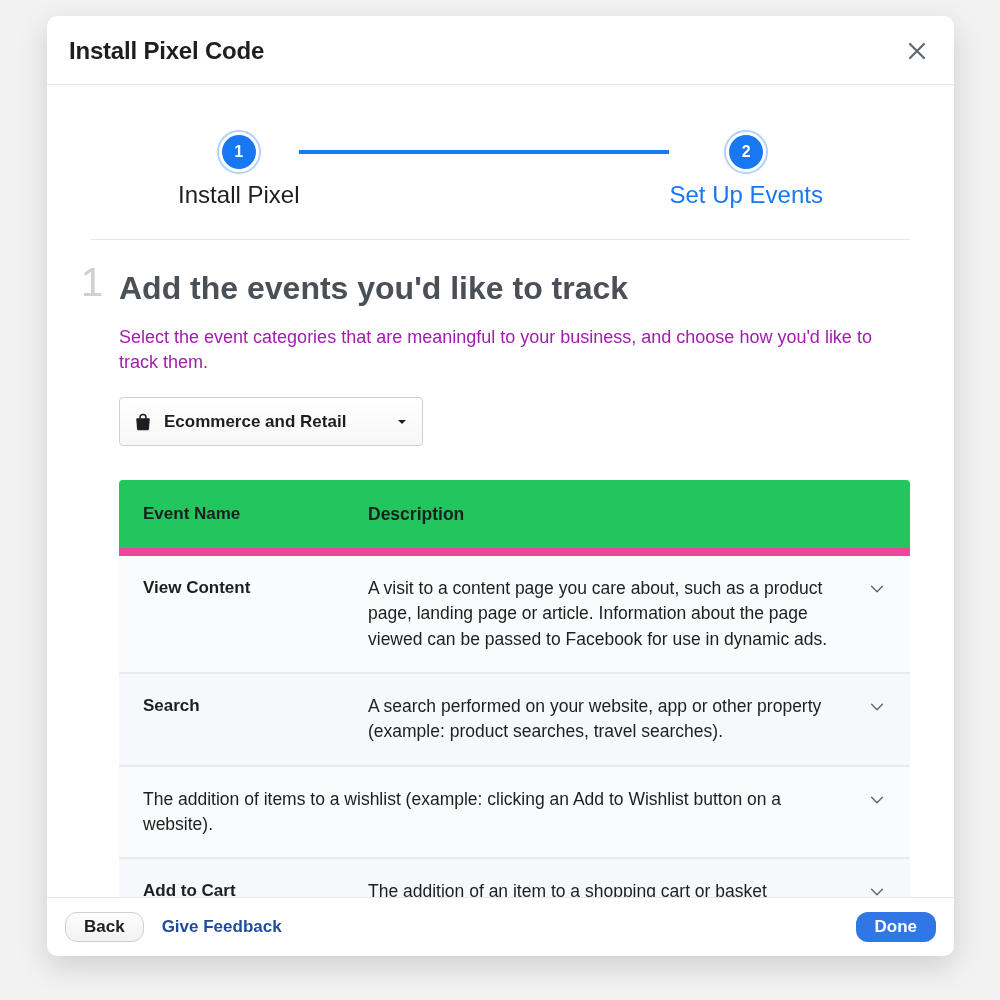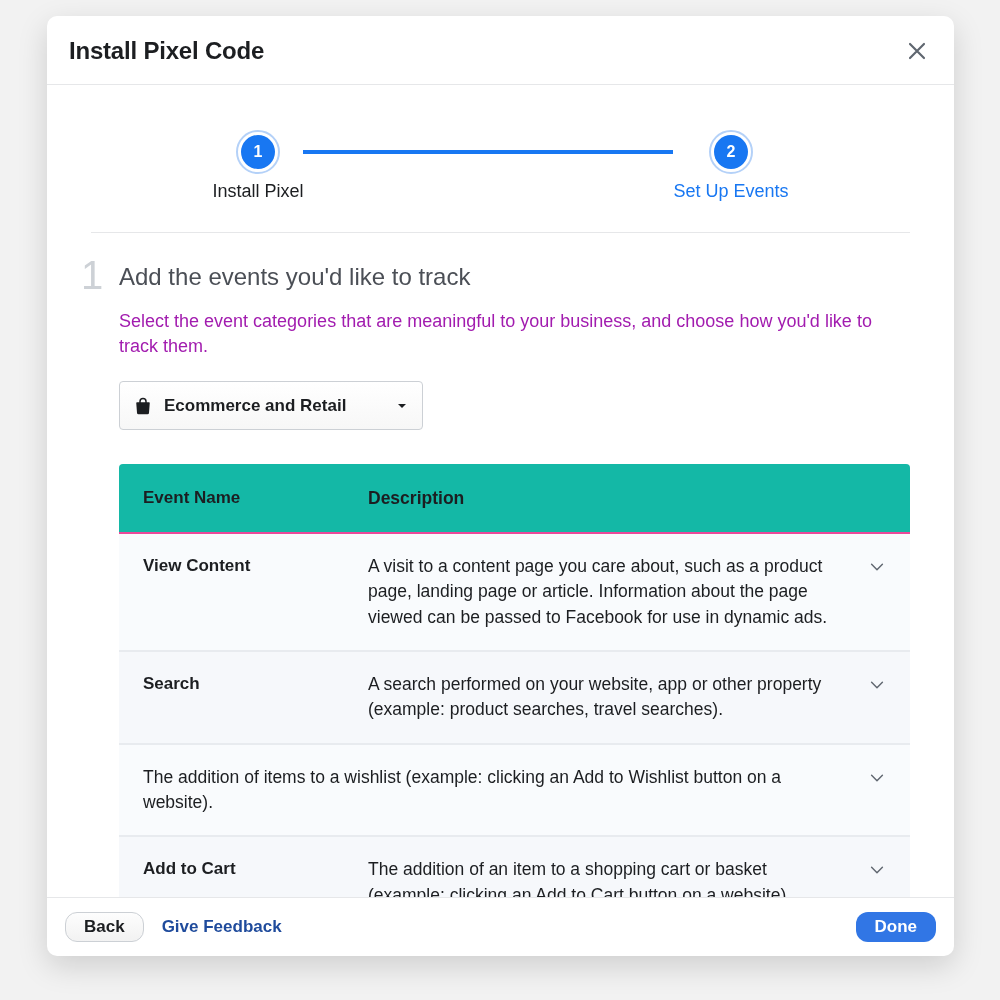--- a/index.html
+++ b/index.html
@@ -59,21 +59,21 @@
     position: relative;
   }
   .step {
     display: flex;
     flex-direction: column;
     align-items: center;
     z-index: 2;
   }
   .step-label {
     margin-top: 12px;
-    font-size: 18px;
+    font-size: 24px;
   }
   .step-circle {
     width: 34px; height: 34px;
     border-radius: 50%;
     background: #1877f2;
     color: #fff;
     font-weight: 700;
     display: flex; align-items: center; justify-content: center;
     font-size: 16px;
     position: relative;
@@ -102,22 +102,22 @@
     padding-left: 28px;
   }
   .section-num {
     position:absolute;
     left:-10px; top:-10px;
     font-size: 40px;
     font-weight: 300;
     color: #cdd1d6;
   }
   .section-title {
-    font-size: 24px;
-    font-weight: 400;
+    font-size: 32px;
+    font-weight: 700;
     color:#4b4f56;
     margin-bottom: 18px;
   }
   .section-desc {
     font-size: 18px;
     color:#a21caf;
     line-height:1.4;
     margin-bottom: 22px;
   }
 
@@ -144,22 +144,22 @@
   .events-table {
     background:#f6f8fb;
     border-radius:4px;
     overflow:hidden;
   }
   .et-head {
     display:flex;
     padding:22px 24px 20px 24px;
     font-weight:700;
     font-size:17px;
-    border-bottom:2px solid #ec4899;
-    background:#14b8a6;
+    border-bottom:8px solid #ec4899;
+    background:#22c55e;
   }
   .et-row {
     display:flex;
     padding:20px 24px 20px 24px;
     border-bottom:2px solid #e8ebef;
     align-items:flex-start;
     background:#f6f8fb;
   }
   .et-row:nth-child(even){ background:#f9fbfd; }
   .et-row:last-child{ border-bottom:none; }

